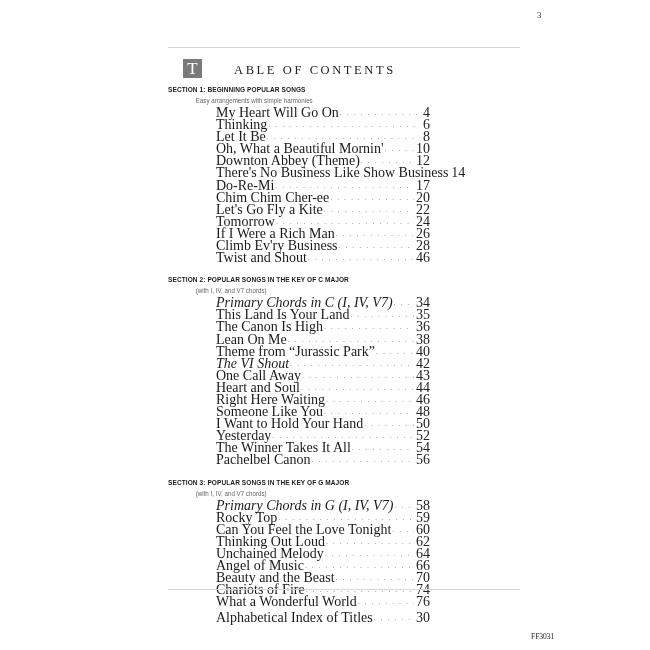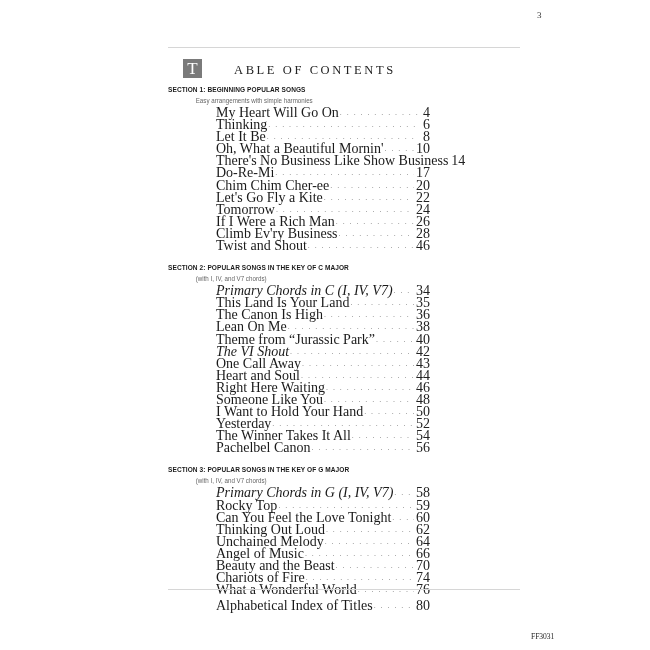--- a/index.html
+++ b/index.html
@@ -59,20 +59,25 @@
         <span class="label">Let It Be</span>
         <span class="leader"></span>
         <span class="num">8</span>
       </div>
       <div class="entry">
         <span class="label">Oh, What a Beautiful Mornin'</span>
         <span class="leader"></span>
         <span class="num">10</span>
       </div>
       <div class="entry">
+        <span class="label">Downton Abbey (Theme)</span>
+        <span class="leader"></span>
+        <span class="num">12</span>
+      </div>
+      <div class="entry">
         <span class="label">There's No Business Like Show Business</span>
         <span class="leader"></span>
         <span class="num">14</span>
       </div>
       <div class="entry">
         <span class="label">Do-Re-Mi</span>
         <span class="leader"></span>
         <span class="num">17</span>
       </div>
       <div class="entry">
@@ -229,19 +234,19 @@
         <span class="label">What a Wonderful World</span>
         <span class="leader"></span>
         <span class="num">76</span>
       </div>
     </div>
     <div class="gap-small"></div>
     <div class="back-matter">
       <div class="entry">
         <span class="label">Alphabetical Index of Titles</span>
         <span class="leader"></span>
-        <span class="num">80</span>
+        <span class="num">30</span>
       </div>
     </div>
   </div>
 
 <div class="rule bottom"></div>
 <div class="footer-code">FF3031</div>
 
 </body></html>

